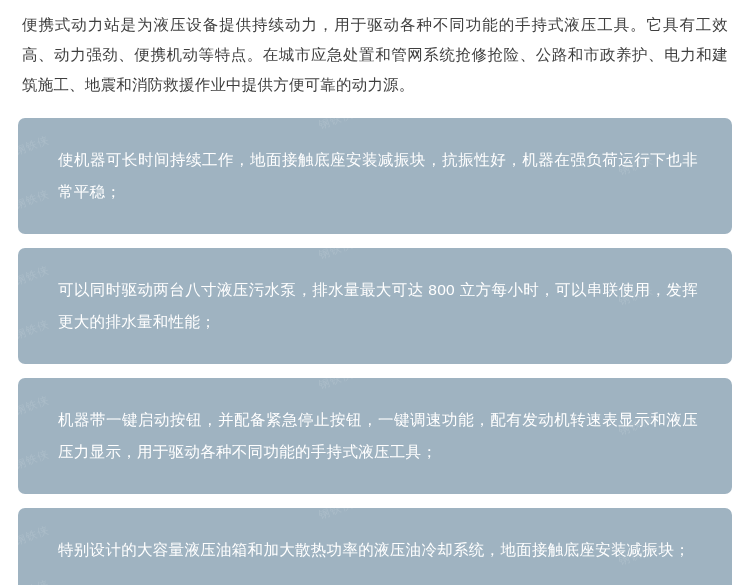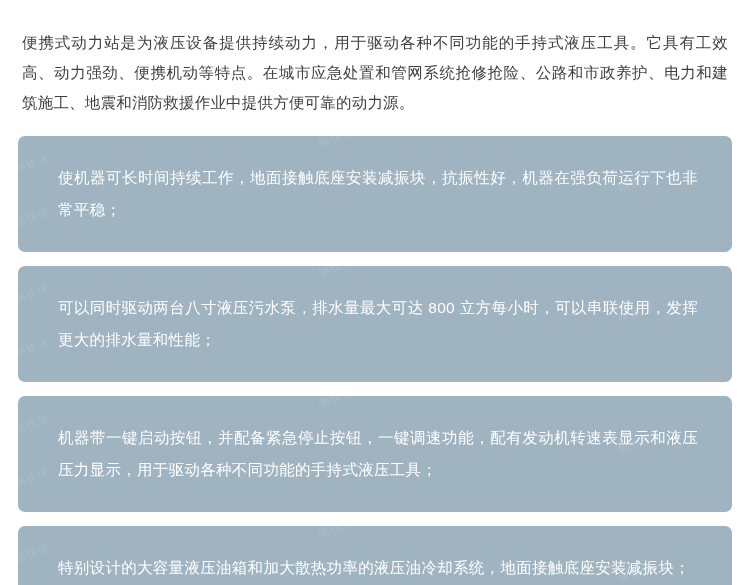--- a/index.html
+++ b/index.html
@@ -11,21 +11,21 @@
     height: 585px;
     background: #ffffff;
     font-family: "Liberation Sans", sans-serif;
     overflow: hidden;
   }
   .page {
     position: relative;
     width: 750px;
     height: 493px;
     box-sizing: border-box;
-    padding: 28px 18px 0 18px;
+    padding: 10px 18px 0 18px;
   }
   .intro {
     font-size: 15.5px;
     line-height: 30px;
     color: #3f3f3f;
     letter-spacing: 0.2px;
     text-align: justify;
     margin: 0 0 0 0;
     padding: 0 4px;
   }

